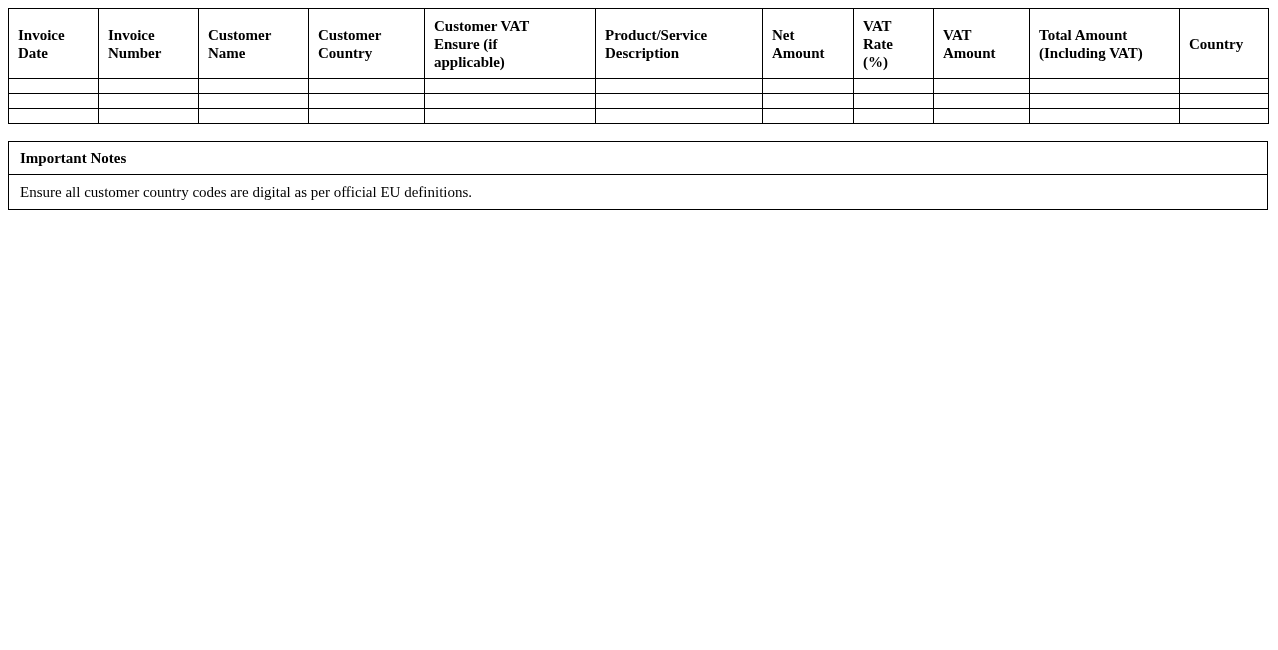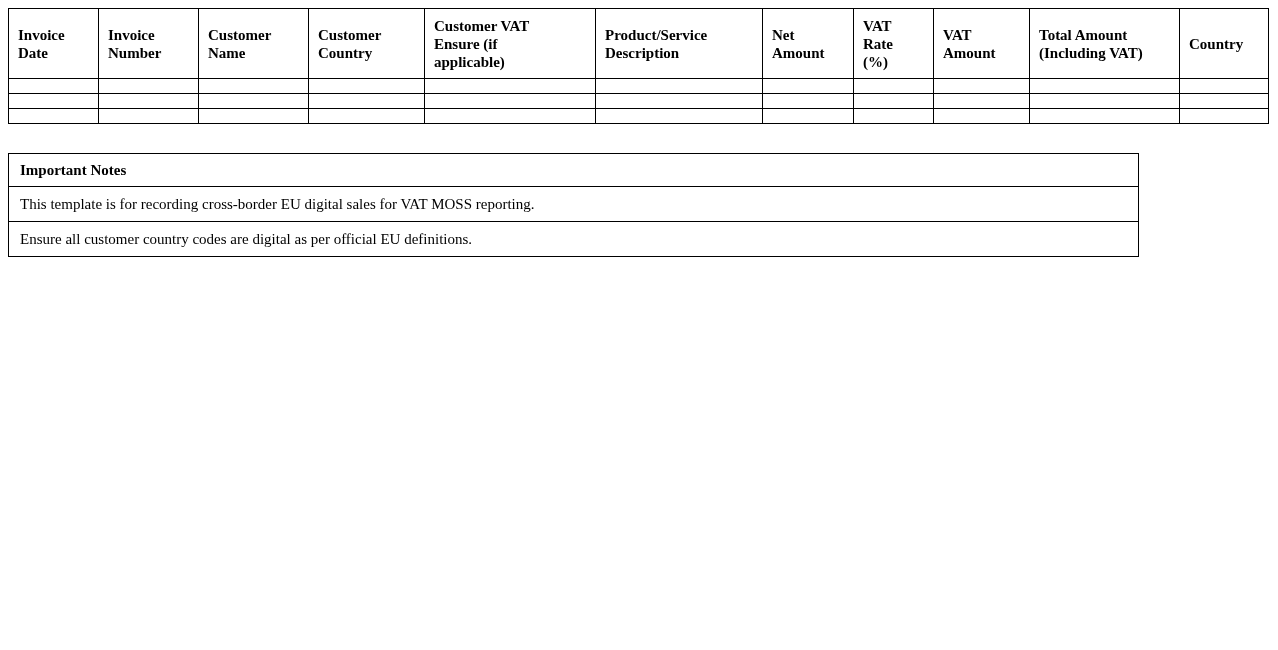--- a/index.html
+++ b/index.html
@@ -11,31 +11,31 @@
     width: 1278px;
     height: 650px;
     box-sizing: border-box;
     padding: 8px;
     color: #000000;
     font-family: "Liberation Serif", "DejaVu Serif", serif;
   }
   table {
     border-collapse: collapse;
     table-layout: fixed;
-    width: 1131px;
+    width: 1260px;
     background: #ffffff;
   }
   th, td {
     border: 1.5px solid #000000;
     box-sizing: border-box;
     overflow: hidden;
   }
   
   .main-table {
-    margin-bottom: 29px;
+    margin-bottom: 17px;
   }
   .main-table th {
     height: 70px;
     padding: 2px 9px;
     font-size: 15px;
     line-height: 18px;
     font-weight: bold;
     text-align: left;
     vertical-align: middle;
     white-space: pre-line;
@@ -150,19 +150,16 @@
 </table>
 
 <table class="notes-table">
   <thead>
     <tr>
       <th>Important Notes</th>
     </tr>
   </thead>
   <tbody>
       <tr>
-        <td>This template is for recording cross-border EU digital sales for VAT MOSS reporting.</td>
-      </tr>
-      <tr>
         <td>Ensure all customer country codes are digital as per official EU definitions.</td>
       </tr>
     </tbody>
 </table>
 
 </body></html>

